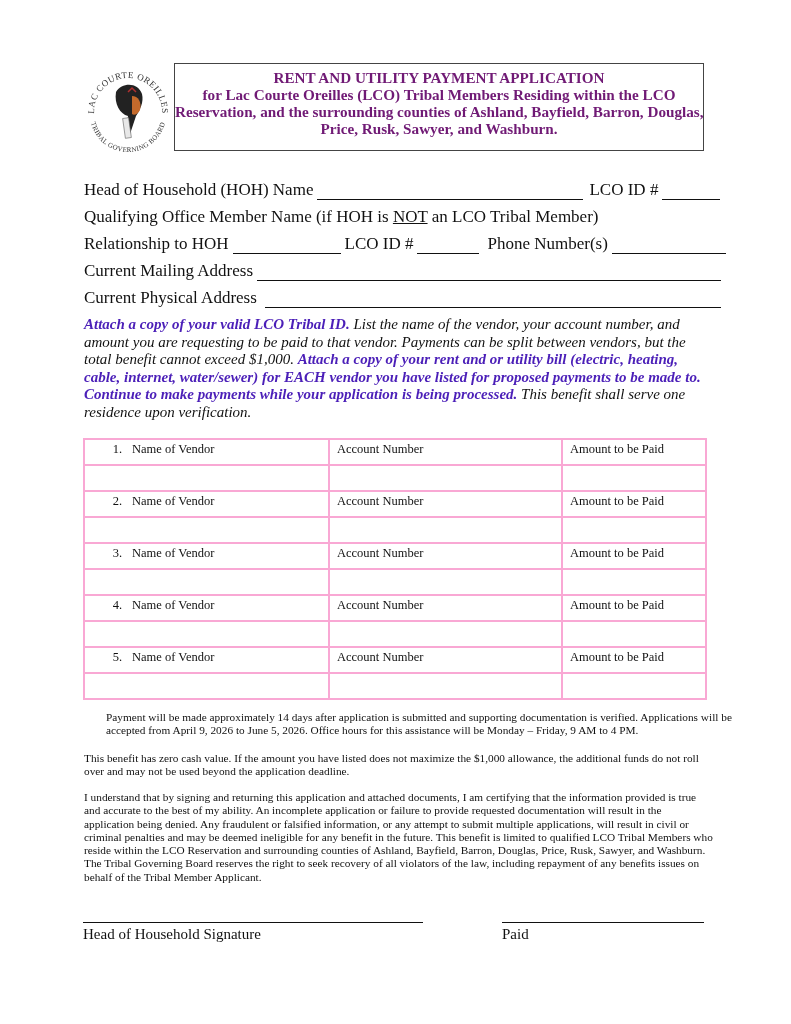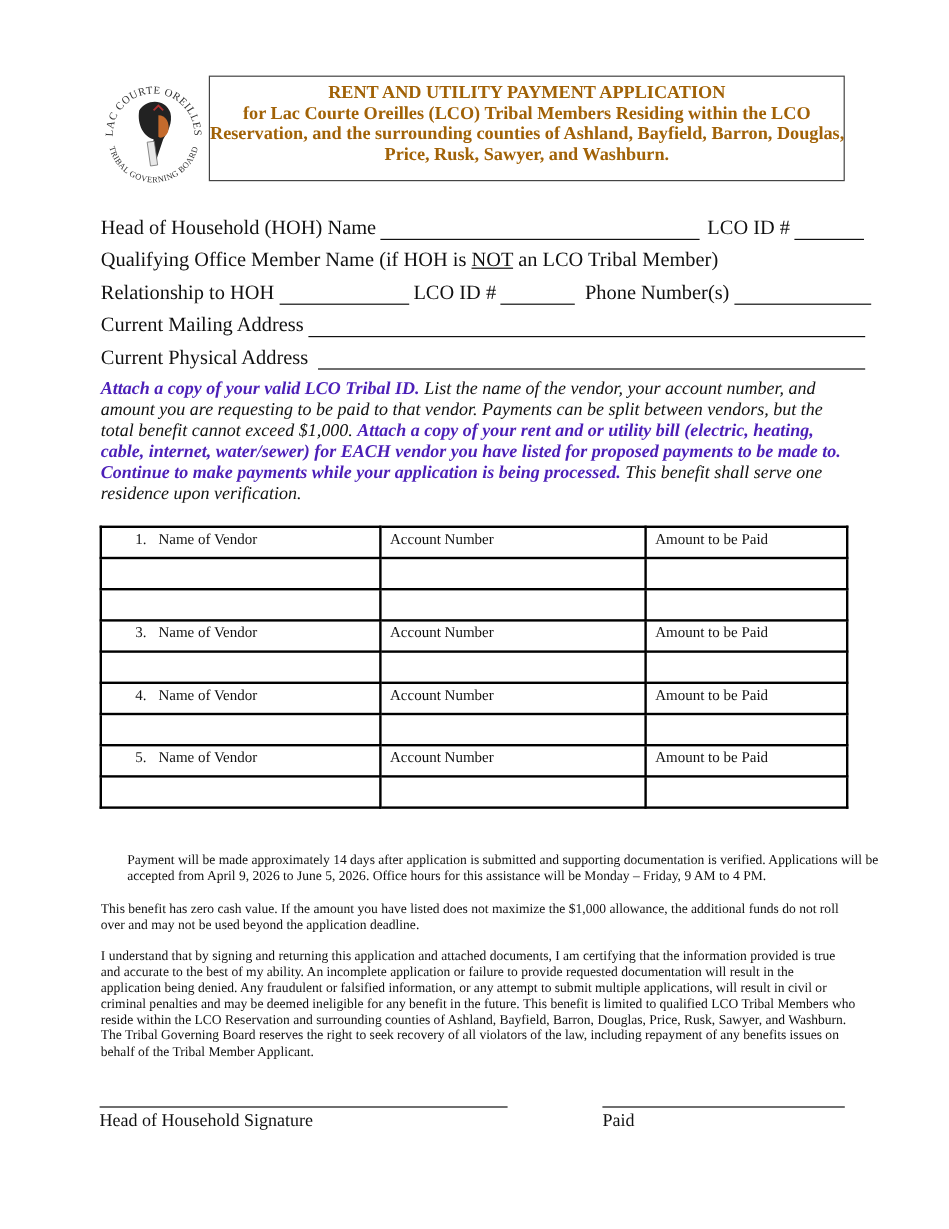--- a/index.html
+++ b/index.html
@@ -1,26 +1,26 @@
 <!DOCTYPE html>
 <html><head>
 <meta charset="utf-8">
 <style>
   html, body { margin:0; padding:0; background:#ffffff; }
   body { width:791px; height:1024px; position:relative; font-family:"Liberation Serif", serif; color:#111; overflow:hidden; }
   .logo { position:absolute; left:80px; top:62px; width:96px; height:96px; }
-  .title-box { position:absolute; left:174px; top:63px; width:530px; height:88px; border:1.5px solid #444; box-sizing:border-box; text-align:center; color:#a16207; font-weight:bold; font-size:15.2px; line-height:17px; padding-top:5px; }
+  .title-box { position:absolute; left:174px; top:63px; width:530px; height:88px; border:1.5px solid #444; box-sizing:border-box; text-align:center; color:#701a75; font-weight:bold; font-size:15.2px; line-height:17px; padding-top:5px; }
   .title-box div { white-space:nowrap; }
   .row { position:absolute; left:84px; font-size:17px; white-space:nowrap; display:flex; align-items:flex-end; }
   .blank { display:inline-block; border-bottom:1px solid #111; height:14px; margin:0 4px; }
   .u { text-decoration:underline; }
   .para { position:absolute; left:84px; width:630px; font-size:15px; line-height:17.6px; }
   .pb { color:#4b1fb8; font-weight:bold; }
   table.vend { position:absolute; left:83px; top:438px; width:624px; border-collapse:collapse; }
-  table.vend td { border:2px solid #000000; height:22px; font-size:12.5px; padding:2px 4px 0 7px; vertical-align:top; }
+  table.vend td { border:2px solid #f9a8d4; height:22px; font-size:12.5px; padding:2px 16px 0 7px; vertical-align:top; }
   td.c1 { width:220px; } td.c2 { width:208px; }
   .num { display:inline-block; width:24px; text-align:right; margin-right:10px; margin-left:6px; }
   .fine { position:absolute; left:84px; width:630px; font-size:11.3px; line-height:13.3px; }
   .sig-line { position:absolute; border-bottom:1px solid #111; height:0; }
   .sig-label { position:absolute; font-size:15px; }
 </style>
 </head>
 <body>
 
 <div class="logo">
@@ -89,20 +89,25 @@
         <td class="c1"><span class="num">1.</span><span>Name of Vendor</span></td>
         <td class="c2">Account Number</td>
         <td>Amount to be Paid</td>
       </tr>
       <tr>
         <td class="c1"></td>
         <td class="c2"></td>
         <td></td>
       </tr>
       <tr>
+        <td class="c1"><span class="num">2.</span><span>Name of Vendor</span></td>
+        <td class="c2">Account Number</td>
+        <td>Amount to be Paid</td>
+      </tr>
+      <tr>
         <td class="c1"></td>
         <td class="c2"></td>
         <td></td>
       </tr>
       <tr>
         <td class="c1"><span class="num">3.</span><span>Name of Vendor</span></td>
         <td class="c2">Account Number</td>
         <td>Amount to be Paid</td>
       </tr>
       <tr>

